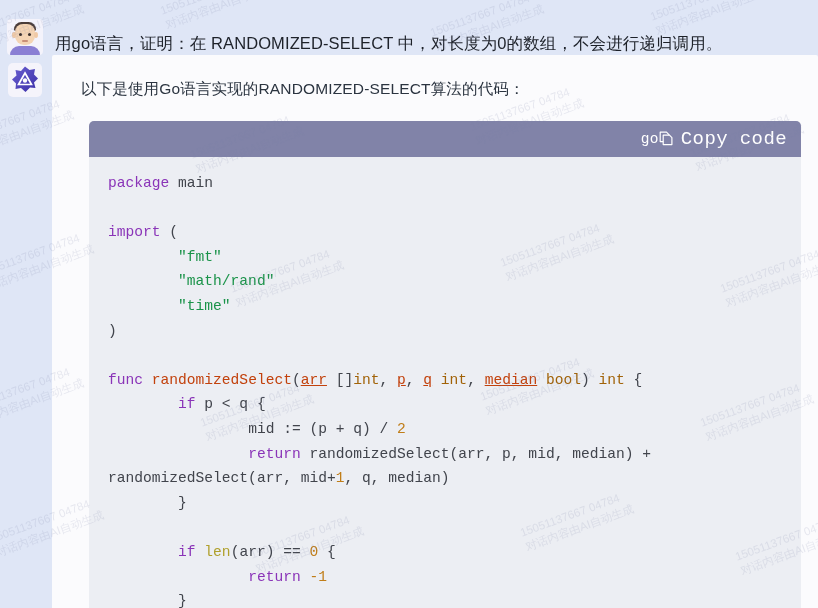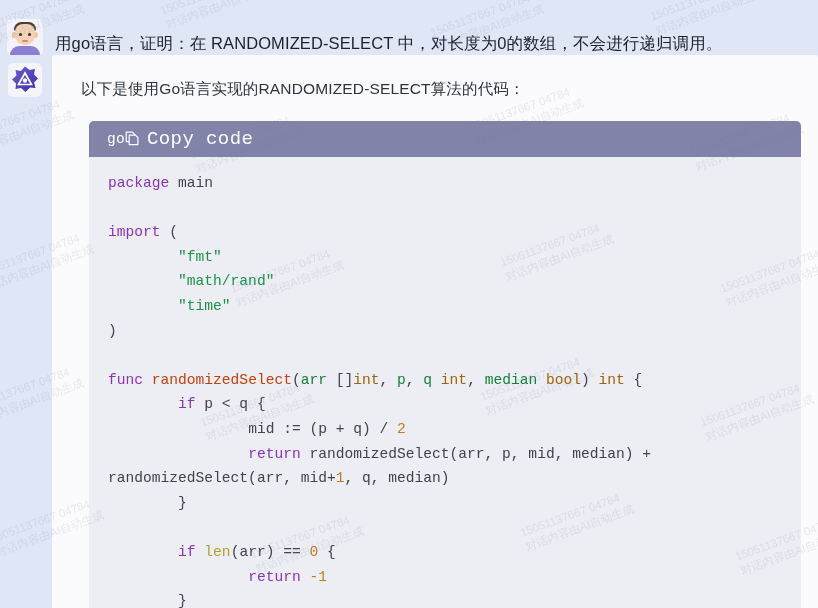--- a/index.html
+++ b/index.html
@@ -150,21 +150,21 @@
     background: #eceef3;
     border-radius: 5px 5px 0 0;
     overflow: hidden;
   }
 
   .code-header {
     height: 36px;
     background: #8183a8;
     display: flex;
     align-items: center;
-    justify-content: flex-start;
+    justify-content: flex-end;
     padding: 0 14px 0 18px;
     box-sizing: border-box;
   }
 
   .code-lang {
     color: #ffffff;
     font-family: "Liberation Mono", monospace;
     font-size: 14.5px;
     letter-spacing: 0.3px;
   }
@@ -195,21 +195,21 @@
   .code-body .ln {
     padding: 0 10px 0 19px;
   }
 
   
   .t-kw   { color: #8a34b8; }
   .t-fn   { color: #c2410c; }
   .t-str  { color: #1a9349; }
   .t-num  { color: #c07d18; }
   .t-type { color: #a16207; }
-  .t-param{ color: #15803d; }
+  .t-param{ color: #c2410c; text-decoration: underline; }
   .t-builtin { color: #b0a02c; }
   .t-plain{ color: #41444c; }
 
   
   .wm-layer {
     position: absolute;
     inset: 0;
     pointer-events: none;
     overflow: hidden;
     z-index: 5;

